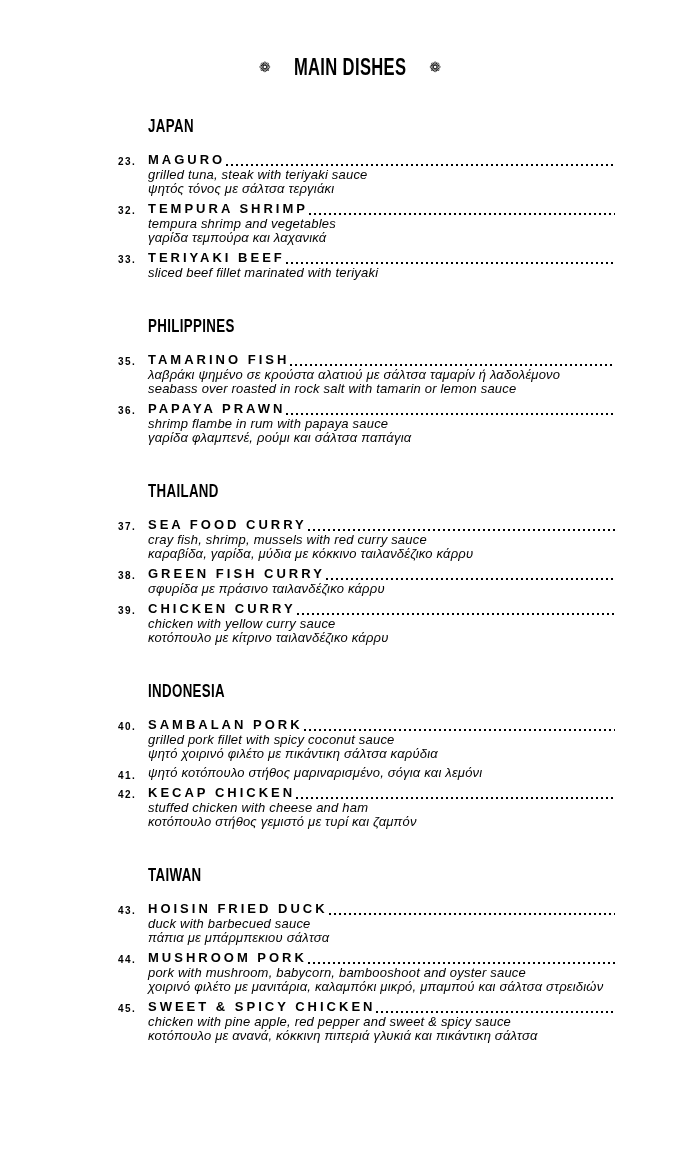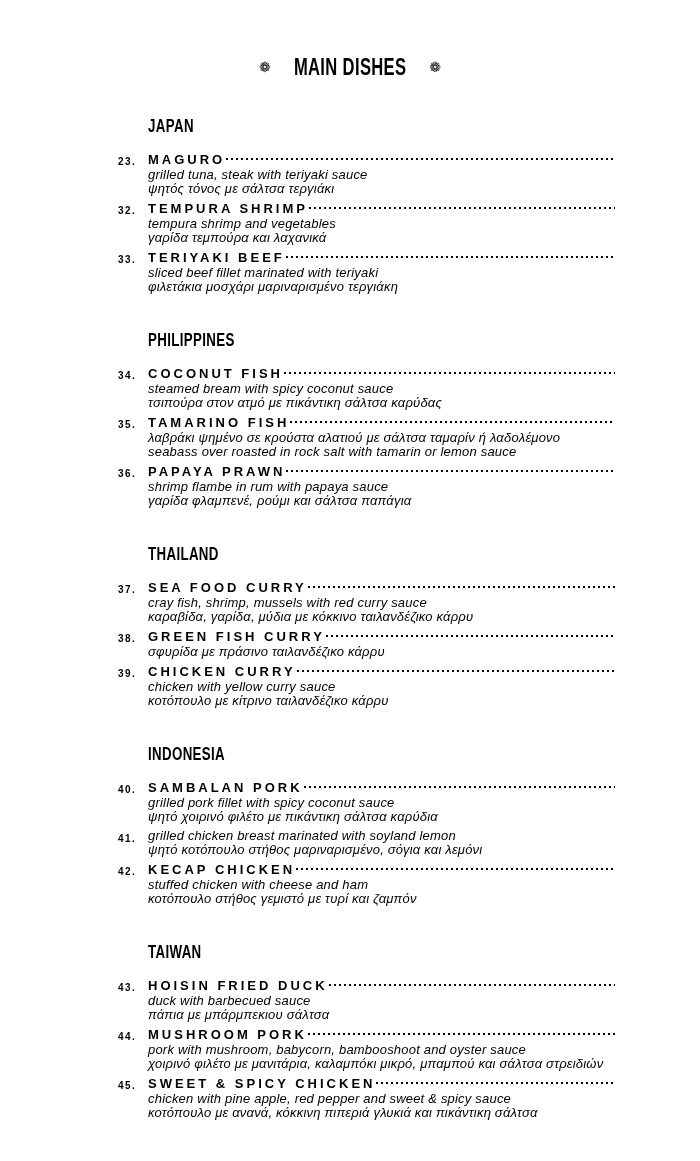--- a/index.html
+++ b/index.html
@@ -53,21 +53,21 @@
   .item { position: relative; margin-bottom: 5px; }
   .item-number {
     position: absolute;
     left: -30px;
     top: 4px;
     font-size: 10px;
     font-weight: bold;
     letter-spacing: 1.5px;
     white-space: nowrap;
   }
-  .name-row { display: flex; align-items: center; height: 16px; }
+  .name-row { display: flex; align-items: flex-end; height: 16px; }
   .item-name {
     font-size: 13px;
     font-weight: bold;
     letter-spacing: 3px;
     white-space: nowrap;
     line-height: 16px;
   }
   .leader {
     flex: 1 1 auto;
     height: 2px;
@@ -122,39 +122,29 @@
       <div class="desc desc-gr">γαρίδα τεμπούρα και λαχανικά</div>
     </div>
 
     <div class="item">
       <span class="item-number">33.</span>
       <div class="name-row">
         <span class="item-name">TERIYAKI BEEF</span>
         <span class="leader"></span>
       </div>
       <div class="desc desc-en">sliced beef fillet marinated with teriyaki</div>
-      <div class="desc desc-gr">φιλετάκια μοσχάρι μαριναρισμένο τεργιάκη</div>
     </div>
   </div>
     </div>
 
     <div class="section">
       <div class="section-header">
         <span class="hdr-inner">PHILIPPINES</span>
       </div>
       <div class="items">
-    <div class="item">
-      <span class="item-number">34.</span>
-      <div class="name-row">
-        <span class="item-name">COCONUT FISH</span>
-        <span class="leader"></span>
-      </div>
-      <div class="desc desc-en">steamed bream with spicy coconut sauce</div>
-      <div class="desc desc-gr">τσιπούρα στον ατμό με πικάντικη σάλτσα καρύδας</div>
-    </div>
 
     <div class="item">
       <span class="item-number">35.</span>
       <div class="name-row">
         <span class="item-name">TAMARINO FISH</span>
         <span class="leader"></span>
       </div>
       <div class="desc desc-gr">λαβράκι ψημένο σε κρούστα αλατιού με σάλτσα ταμαρίν ή λαδολέμονο</div>
       <div class="desc desc-en">seabass over roasted in rock salt with tamarin or lemon sauce</div>
     </div>
@@ -217,21 +207,20 @@
       <div class="name-row">
         <span class="item-name">SAMBALAN PORK</span>
         <span class="leader"></span>
       </div>
       <div class="desc desc-en">grilled pork fillet with spicy coconut sauce</div>
       <div class="desc desc-gr">ψητό χοιρινό φιλέτο με πικάντικη σάλτσα καρύδια</div>
     </div>
 
     <div class="item">
       <span class="item-number">41.</span>
-      <div class="desc desc-en">grilled chicken breast marinated with soyland lemon</div>
       <div class="desc desc-gr">ψητό κοτόπουλο στήθος μαριναρισμένο, σόγια και λεμόνι</div>
     </div>
 
     <div class="item">
       <span class="item-number">42.</span>
       <div class="name-row">
         <span class="item-name">KECAP CHICKEN</span>
         <span class="leader"></span>
       </div>
       <div class="desc desc-en">stuffed chicken with cheese and ham</div>

